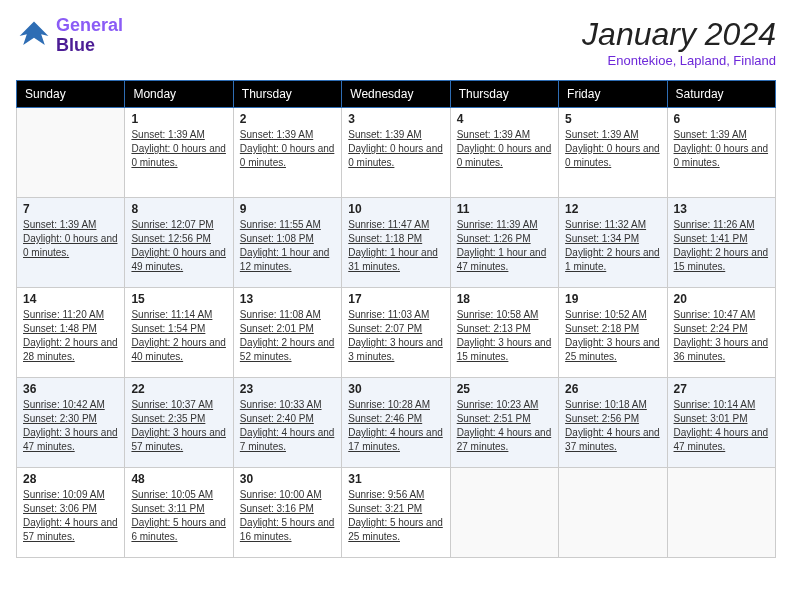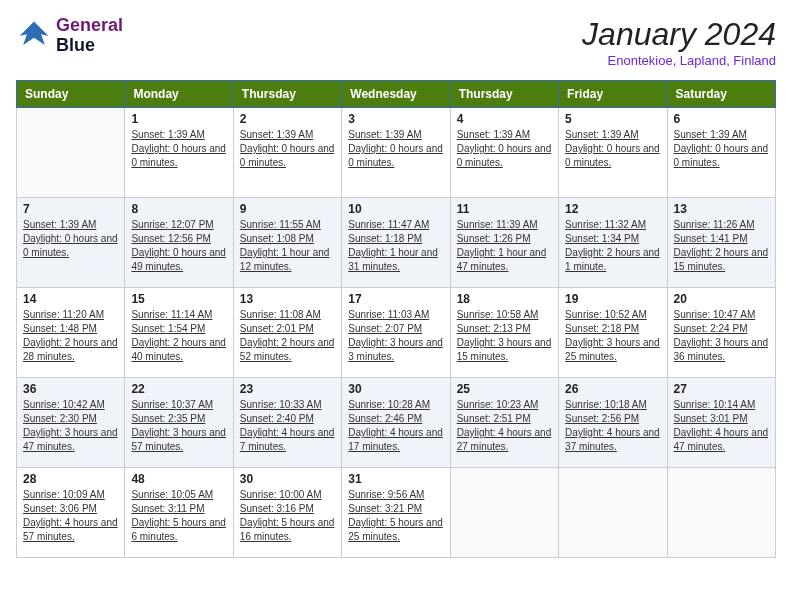--- a/index.html
+++ b/index.html
@@ -21,21 +21,21 @@
       align-items: center;
       gap: 4px;
     }
     .logo-text {
       font-size: 18px;
       font-weight: bold;
       color: #1a1a2e;
       line-height: 1.1;
     }
     .logo-text span {
-      color: #701a75;
+      color: #8b5cf6;
     }
     .logo-bird {
       width: 36px;
       height: 36px;
     }
     .title-block {
       text-align: right;
     }
     .month-title {
       font-size: 32px;
@@ -46,26 +46,26 @@
     .subtitle {
       font-size: 13px;
       color: #6d28d9;
     }
     .calendar {
       width: 100%;
       border-collapse: collapse;
       font-size: 11px;
     }
     .calendar th {
-      background-color: #4d7c0f;
+      background-color: #000000;
       color: #fff;
       text-align: left;
       padding: 6px 8px;
       font-size: 12px;
-      font-weight: bold;
+      font-weight: normal;
       border: 1px solid #2e6db4;
     }
     .calendar td {
       border: 1px solid #ccc;
       vertical-align: top;
       padding: 4px 6px;
       width: calc(100%/7);
       min-height: 80px;
       height: 90px;
     }
@@ -92,21 +92,21 @@
 </head>
 <body>
 
 <div class="header">
   <div class="logo">
     <svg class="logo-bird" viewBox="0 0 40 40">
       <polygon points="20,4 36,20 28,18 32,30 20,22 8,30 12,18 4,20" fill="#2e6db4"></polygon>
     </svg>
     <div class="logo-text">
       <div><span>General</span></div>
-      <div><span style="color:#0f172a">Blue</span></div>
+      <div><span style="color:#4c1d95">Blue</span></div>
     </div>
   </div>
   <div class="title-block">
     <div class="month-title">January 2024</div>
     <div class="subtitle">Enontekioe, Lapland, Finland</div>
   </div>
 </div>
 
 <table class="calendar">
   <thead>

